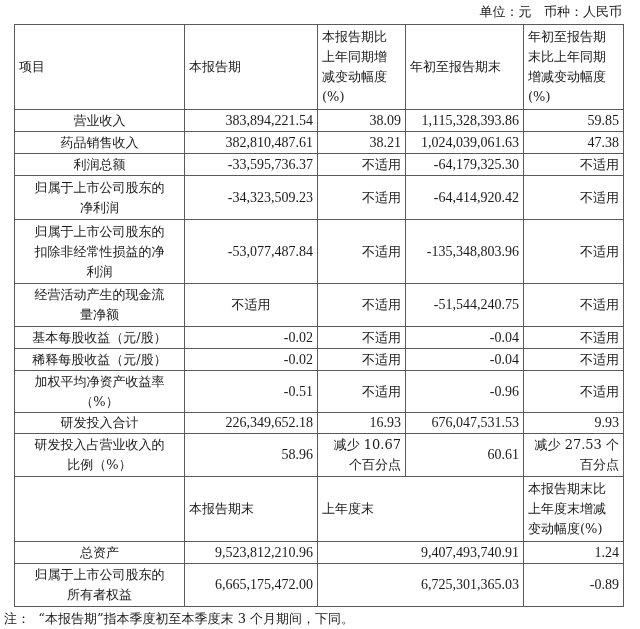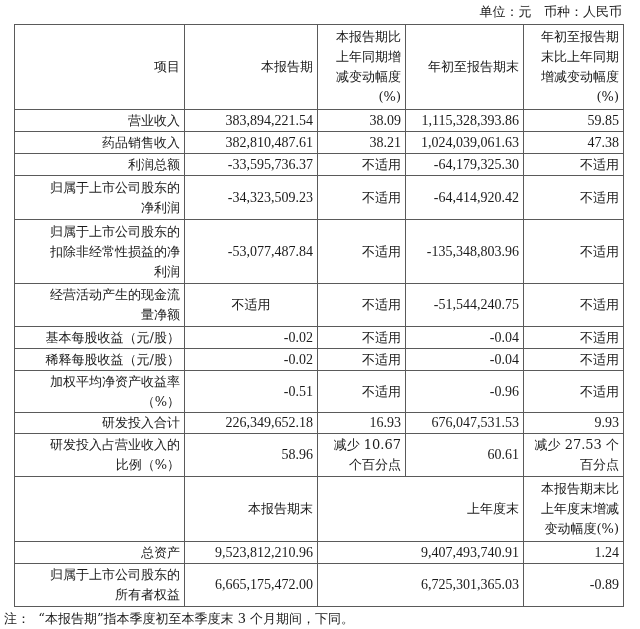--- a/index.html
+++ b/index.html
@@ -16,22 +16,22 @@
     position: absolute; left: 14px; top: 24px;
     border-collapse: collapse; table-layout: fixed;
     font-size: 13px; line-height: 20px;
   }
   table.fin td {
     border: 1px solid #5a5a5a;
     padding: 0 4px;
     vertical-align: middle;
     overflow: hidden;
   }
-  td.hdr { text-align: right; }
-  td.lbl { text-align: right; padding-left: 5px; }
+  td.hdr { text-align: left; }
+  td.lbl { text-align: center; padding-left: 5px; }
   td.num { text-align: right; white-space: nowrap; margin-left: 17px; }
   td.ctr { text-align: center; }
   .num-font { font-family: "Liberation Serif", "DejaVu Serif", serif; font-size: 14px; }
   .footnote {
     position: absolute; left: 4px; top: 611px;
     font-size: 13px; line-height: 16px; white-space: pre;
   }
 </style>
 </head>
 <body>

